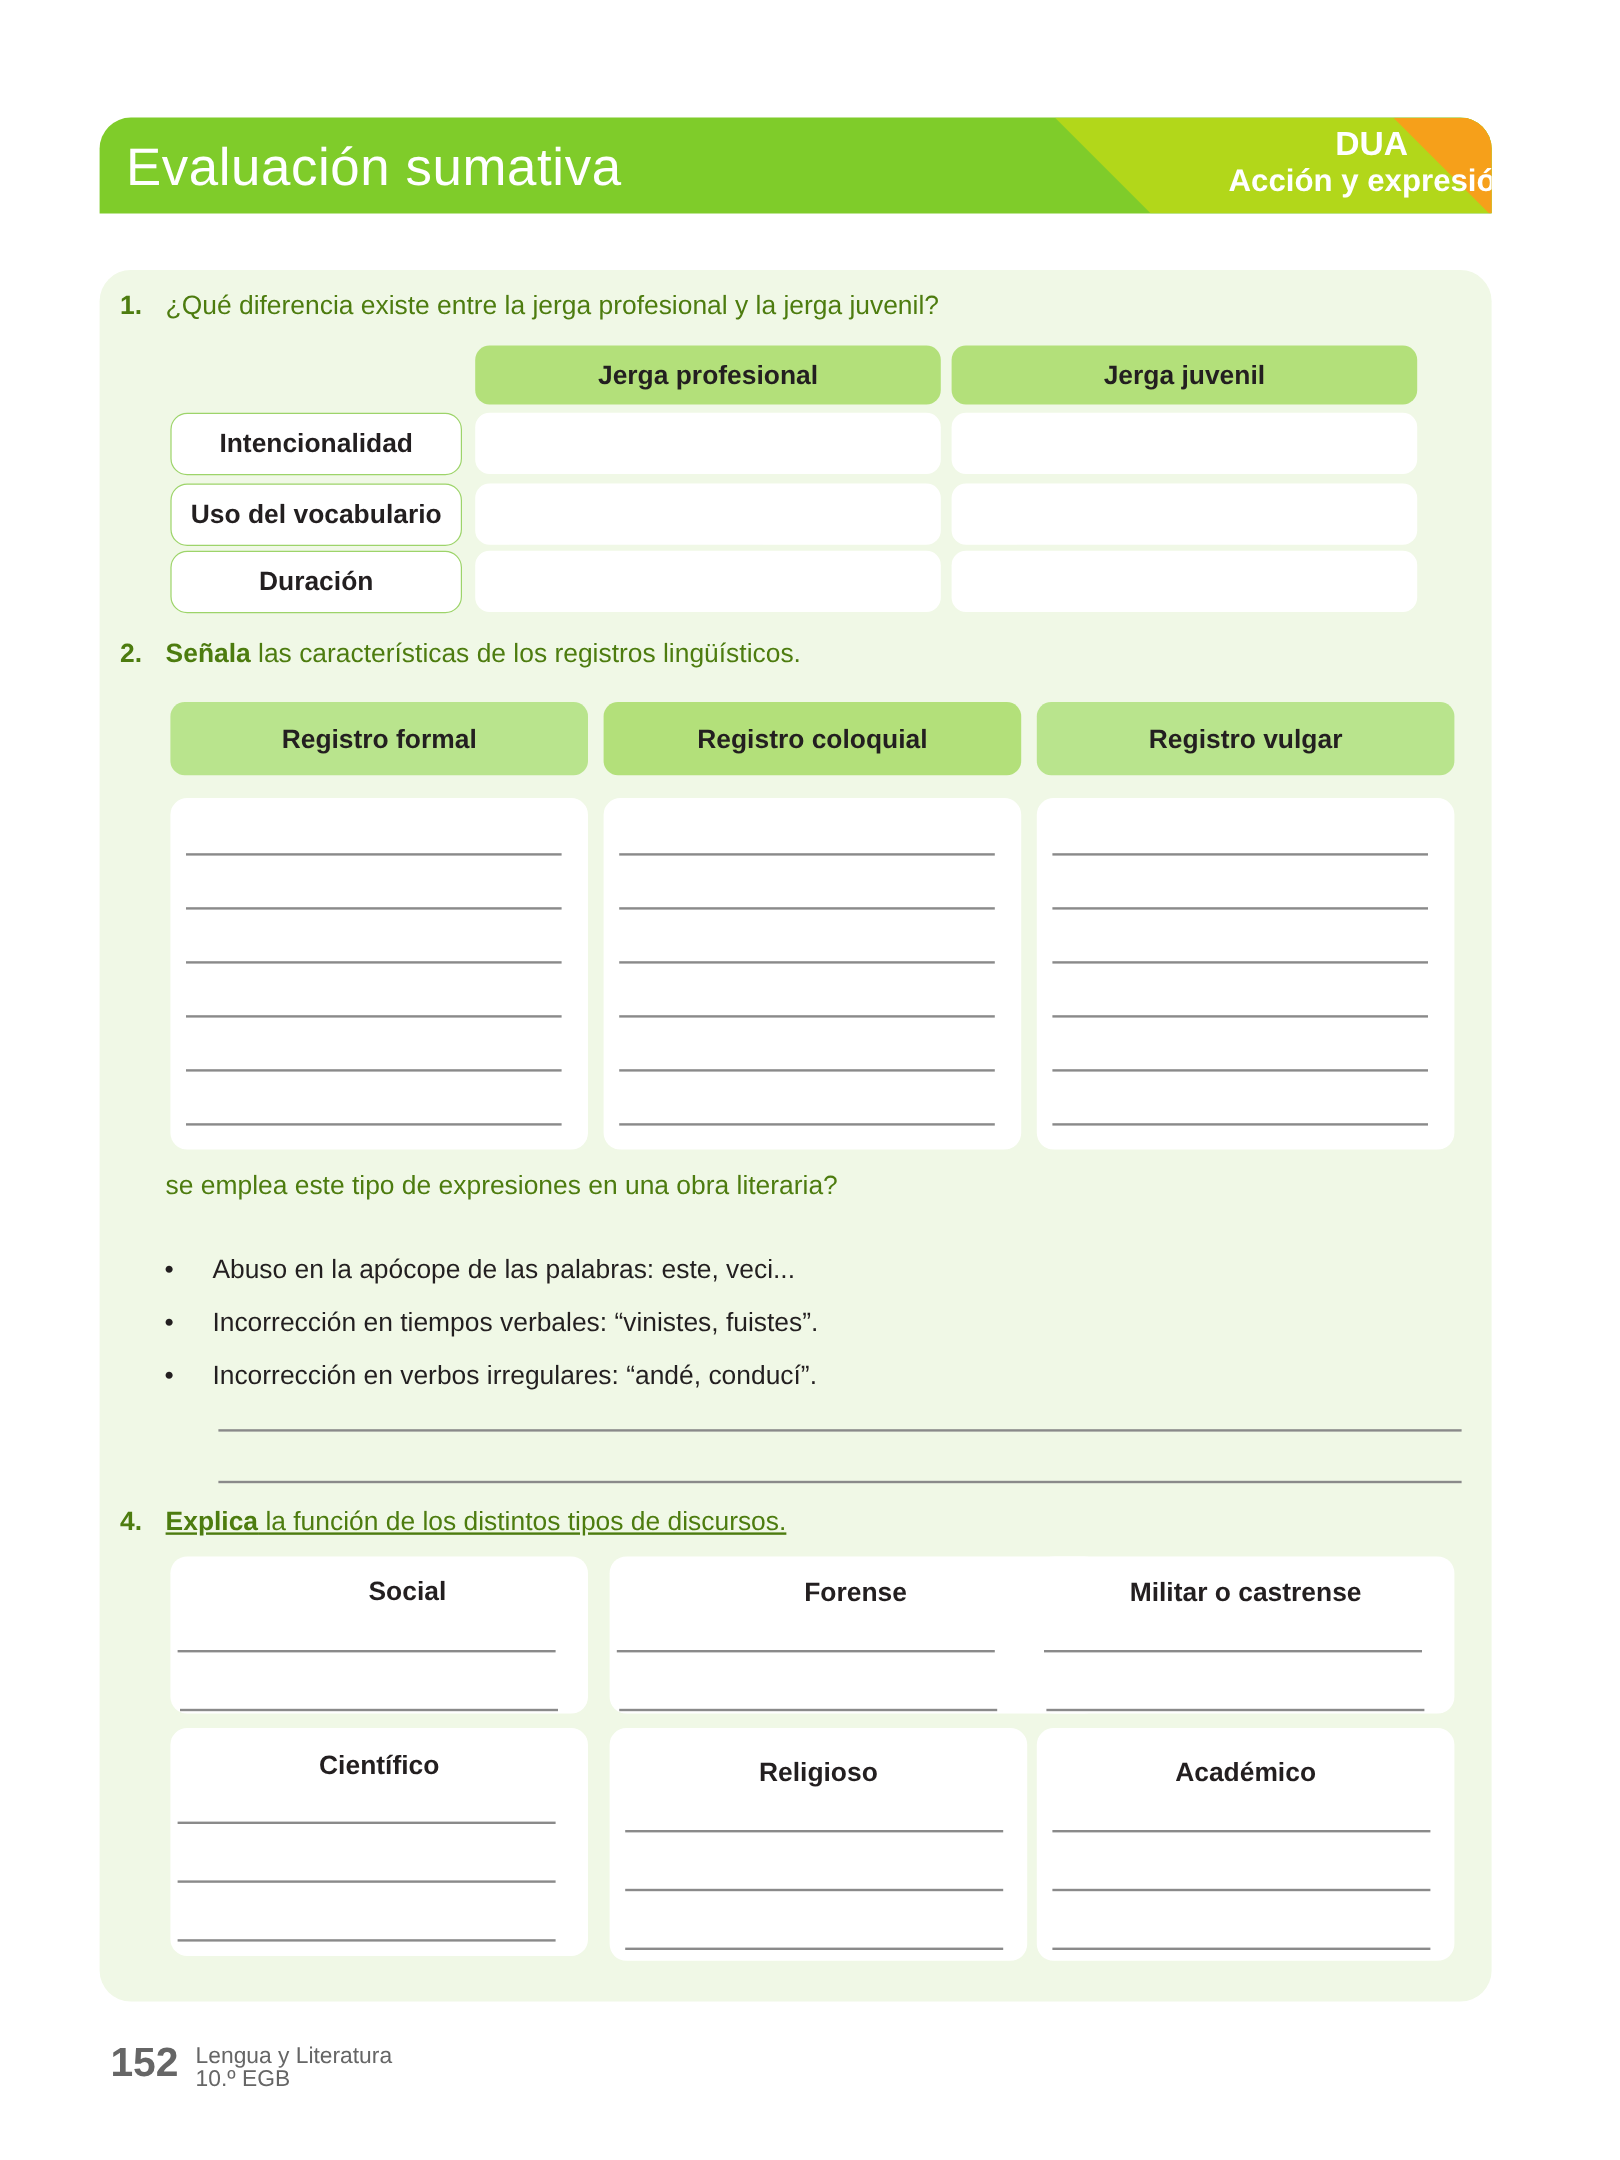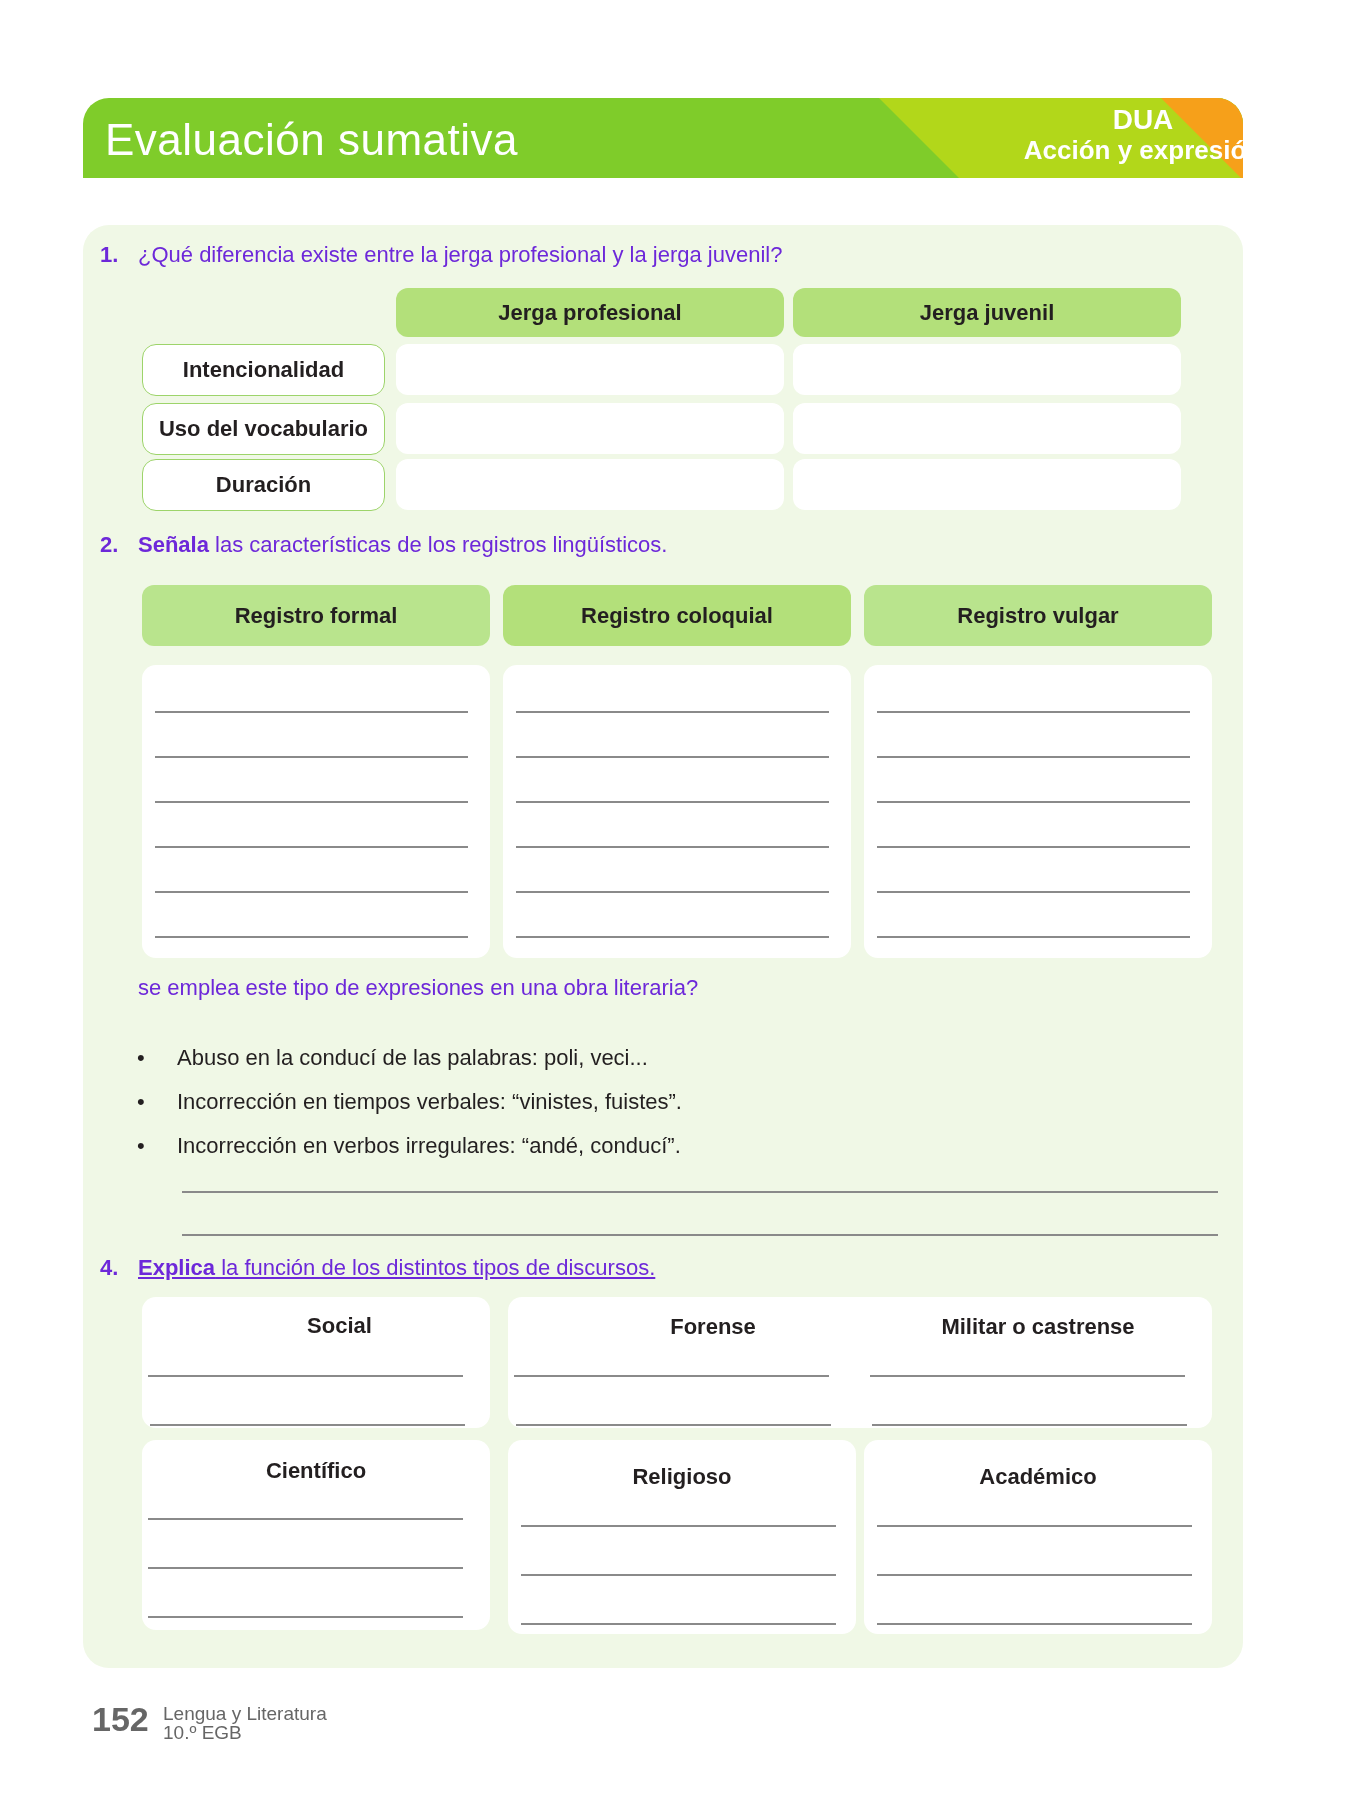--- a/index.html
+++ b/index.html
@@ -15,21 +15,21 @@
                  clip-path:polygon(0 0, 100% 0, 100% 100%, 80px 100%); }
   .banner-orange { left:1078px; top:0; width:100px; height:80px; background:#f6a01a;
                    clip-path:polygon(0 0, 100% 0, 100% 100%, 80px 100%); }
   .dua { left:900px; top:6px; width:320px; text-align:center; color:#fff; font-weight:bold; }
   .dua-title { font-size:28px; line-height:32px; }
   .dua-sub { font-size:26px; line-height:28px; }
 
   
   .card { left:83px; top:225px; width:1160px; height:1443px; background:#f0f8e6; border-radius:26px; }
 
-  .qtext { font-size:22px; color:#6d28d9; }
+  .qtext { font-size:22px; color:#4d7c0f; }
   .qnum { font-weight:bold; display:inline-block; width:38px; }
 
   .hdr { background:#b3e07a; border-radius:12px; font-weight:bold; font-size:22px;
          display:flex; align-items:center; justify-content:center; color:#231f20; }
   .hdr2 { background:#b9e48d; }
   .cell { background:#ffffff; border-radius:12px; }
   .rowlbl { background:#ffffff; border:1.5px solid #9dd46a; border-radius:14px; font-weight:bold;
             font-size:22px; display:flex; align-items:center; justify-content:center; box-sizing:border-box; }
 
   .wbox { background:#ffffff; border-radius:14px; }
@@ -108,21 +108,21 @@
     <div class="line" style="left: 13px; width: 313px; top: 181px;"></div>
     <div class="line" style="left: 13px; width: 313px; top: 226px;"></div>
     <div class="line" style="left: 13px; width: 313px; top: 271px;"></div>
   </div>
 
 <div class="abs qtext" style="left:100px; top:973px; width:1140px; line-height:30px;">
   <div style="padding-left:38px;">se emplea este tipo de expresiones en una obra literaria?</div>
 </div>
 
 <div class="abs bullet" style="left:137px; top:1045px;">
-  <span class="bdot">•</span><span>Abuso en la conducí de las palabras: poli, veci...</span>
+  <span class="bdot">•</span><span>Abuso en la apócope de las palabras: este, veci...</span>
 </div>
 <div class="abs bullet" style="left:137px; top:1089px;">
   <span class="bdot">•</span><span>Incorrección en tiempos verbales: “vinistes, fuistes”.</span>
 </div>
 <div class="abs bullet" style="left:137px; top:1133px;">
   <span class="bdot">•</span><span>Incorrección en verbos irregulares: “andé, conducí”.</span>
 </div>
 
 <div class="line" style="left:182px; top:1191px; width:1036px;"></div>
 <div class="line" style="left:182px; top:1234px; width:1036px;"></div>

